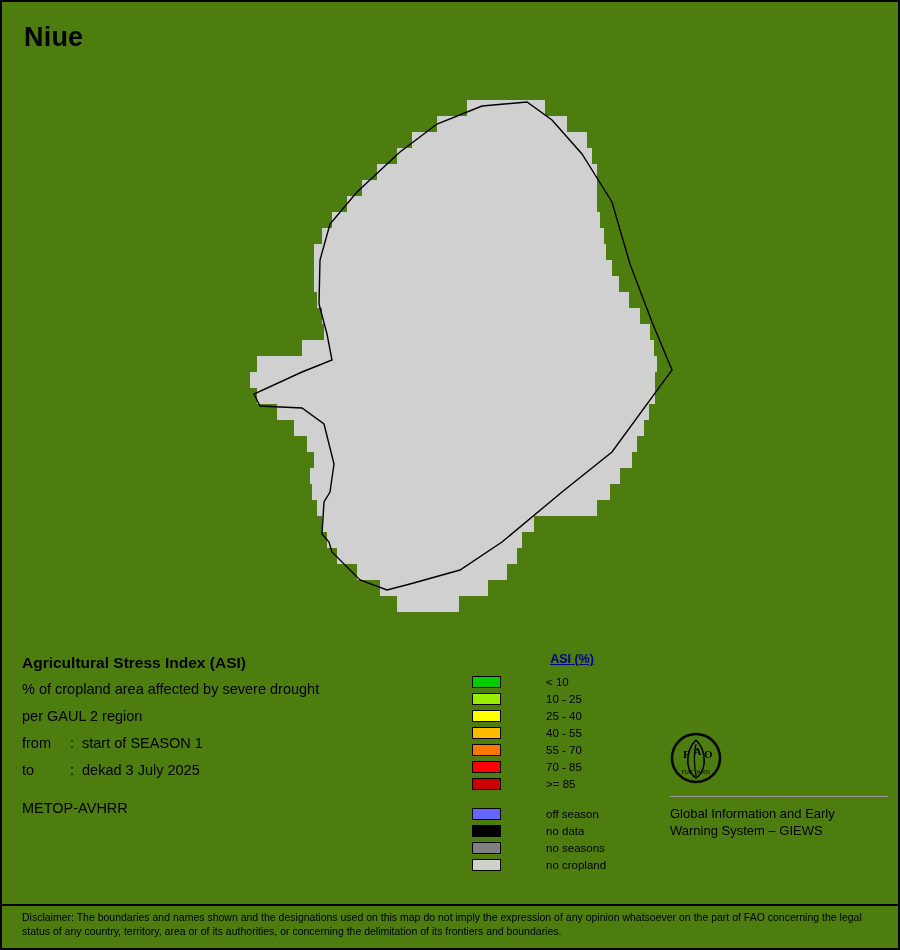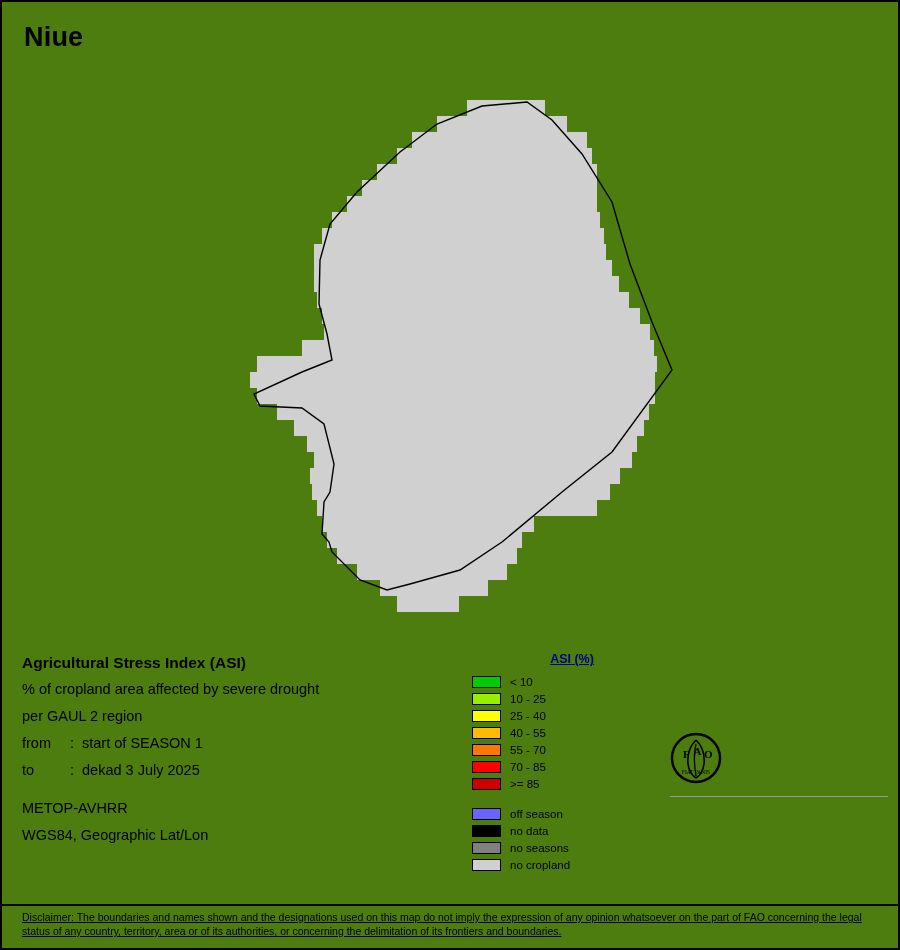--- a/index.html
+++ b/index.html
@@ -87,20 +87,21 @@
     font-size: 12.5px;
     font-weight: bold;
     color: #00008B;
     text-decoration: underline;
     margin-bottom: 7px;
   }
   .legend-row {
     display: flex;
     align-items: center;
     height: 17px;
+    gap: 36px;
   }
   .legend-swatch {
     width: 29px;
     height: 12px;
     border: 1px solid #000;
     box-sizing: border-box;
     margin-right: 9px;
     flex: 0 0 auto;
   }
   .legend-label {
@@ -153,21 +154,20 @@
     border-top: 2px solid #000;
   }
   .disclaimer {
     position: absolute;
     left: 20px;
     top: 908px;
     width: 862px;
     font-size: 10.5px;
     color: #000;
     line-height: 14px;
-    text-decoration: underline;
   }
 </style>
 </head>
 <body>
 
 <div id="page">
 
   <div class="map-title">Niue</div>
 
   <div class="map-area">
@@ -217,21 +217,20 @@
     <div class="caption-line">% of cropland area affected by severe drought</div>
     <div class="caption-line">per GAUL 2 region</div>
     <div class="caption-line">
       <span class="lbl">from</span><span>:</span><span class="sep"></span><span>start of SEASON 1</span>
     </div>
     <div class="caption-line">
       <span class="lbl">to</span><span>:</span><span class="sep"></span><span>dekad 3 July 2025</span>
     </div>
     <div class="caption-foot">
       <div>METOP-AVHRR</div>
-      <div>WGS84, Geographic Lat/Lon</div>
     </div>
   </div>
 
   <div class="asi-legend">
     <div class="asi-legend-title">ASI (%)</div>
 
     <div class="legend-row">
       <span class="legend-swatch" style="background:#00CC00"></span>
       <span class="legend-label">&lt; 10</span>
     </div>
@@ -289,18 +288,22 @@
           <path d="M26 8 C32 14, 35 22, 34 32 C33 40, 29 44, 26 46" fill="none" stroke="#000" stroke-width="1.6"></path>
           <path d="M26 12 C24 20, 24 32, 26 44" fill="none" stroke="#000" stroke-width="1.3"></path>
           <text x="13" y="26" font-family="Liberation Serif, serif" font-size="11" font-weight="bold" fill="#000">F</text>
           <text x="23.5" y="23" font-family="Liberation Serif, serif" font-size="11" font-weight="bold" fill="#000">A</text>
           <text x="34" y="26" font-family="Liberation Serif, serif" font-size="11" font-weight="bold" fill="#000">O</text>
           <text x="26" y="42" font-family="Liberation Serif, serif" font-size="5.5" fill="#000" text-anchor="middle">FIAT PANIS</text>
         </svg>
       </div>
     </div>
     <div class="fao-rule"></div>
+    <div class="fao-sub">
+      <div>Global Information and Early</div>
+      <div>Warning System – GIEWS</div>
+    </div>
   </div>
 
   <div class="disclaimer-sep"></div>
   <div class="disclaimer">Disclaimer: The boundaries and names shown and the designations used on this map do not imply the expression of any opinion whatsoever on the part of FAO concerning the legal status of any country, territory, area or of its authorities, or concerning the delimitation of its frontiers and boundaries.</div>
 
 </div>
 
 </body></html>

